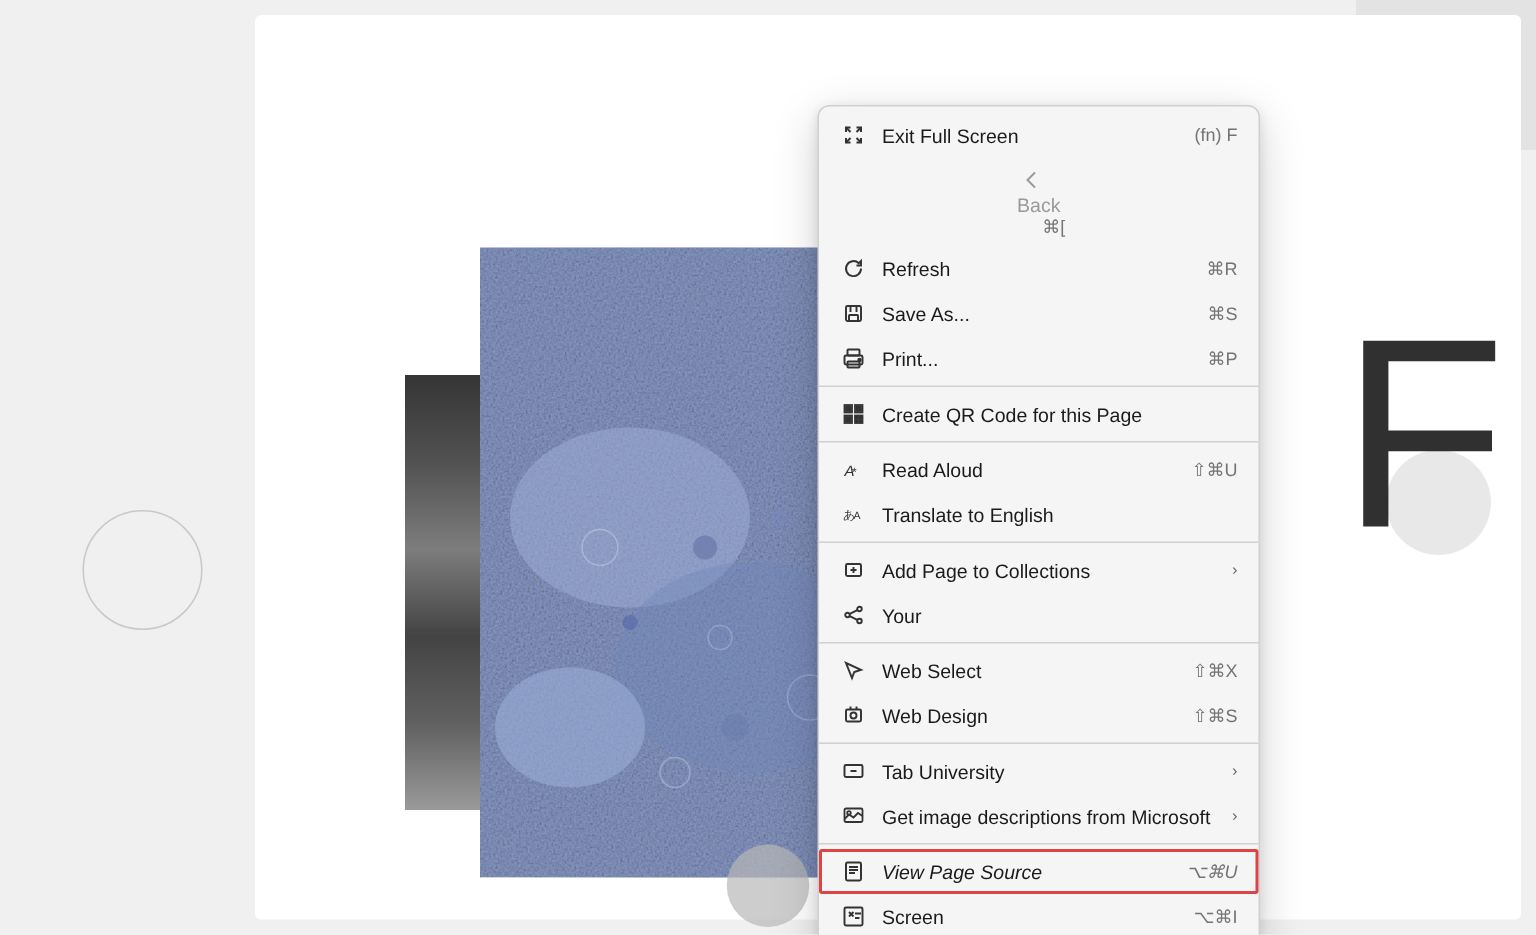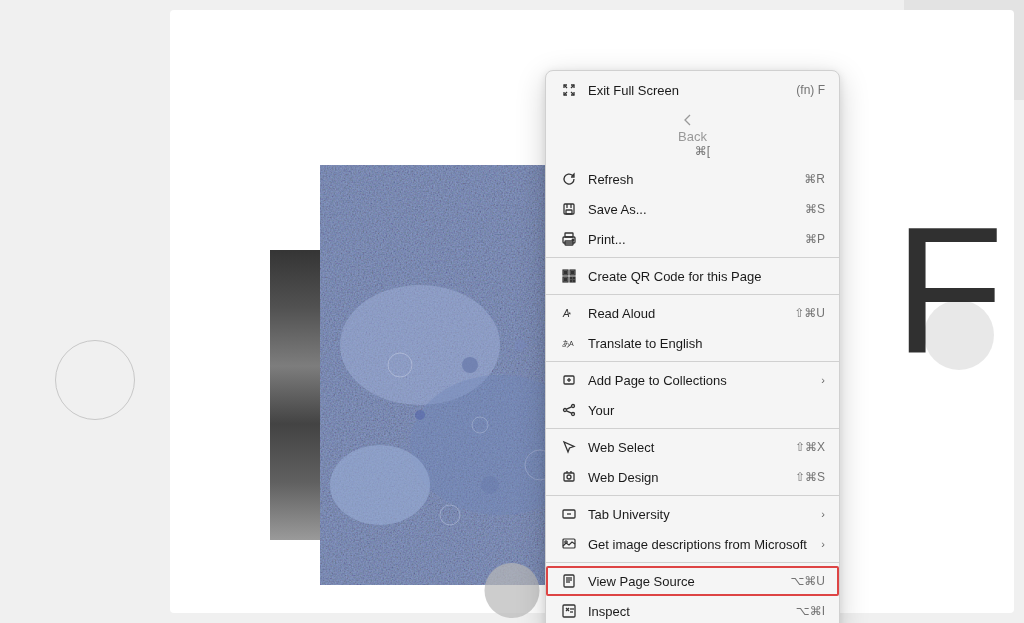--- a/index.html
+++ b/index.html
@@ -163,20 +163,21 @@
       color: #1a1a1a;
       position: relative;
       min-height: 28px;
     }
 
     .menu-item.highlighted {
       background: transparent;
       outline: 2px solid #d44;
       outline-offset: -2px;
       border-radius: 2px;
+      font-style: italic;
     }
 
     .menu-item.disabled {
       color: #999;
       flex-direction: column;
     }
 
     .menu-item .item-icon {
       width: 18px;
       height: 18px;
@@ -487,17 +488,17 @@
   <div class="menu-item">
     <span class="item-icon">
       <svg class="icon-svg" viewBox="0 0 14 14" fill="none" stroke="#333" stroke-width="1.3">
         <rect x="1" y="1" width="12" height="12" rx="1"></rect>
         <line x1="4" y1="4" x2="7" y2="7"></line>
         <line x1="4" y1="7" x2="7" y2="4"></line>
         <line x1="8" y1="5" x2="12" y2="5"></line>
         <line x1="8" y1="8" x2="11" y2="8"></line>
       </svg>
     </span>
-    <span class="item-label">Inspect</span>
+    <span class="item-label">Screen</span>
     <span class="item-shortcut">⌥⌘I</span>
   </div>
 
 </div>
 
 </body></html>

